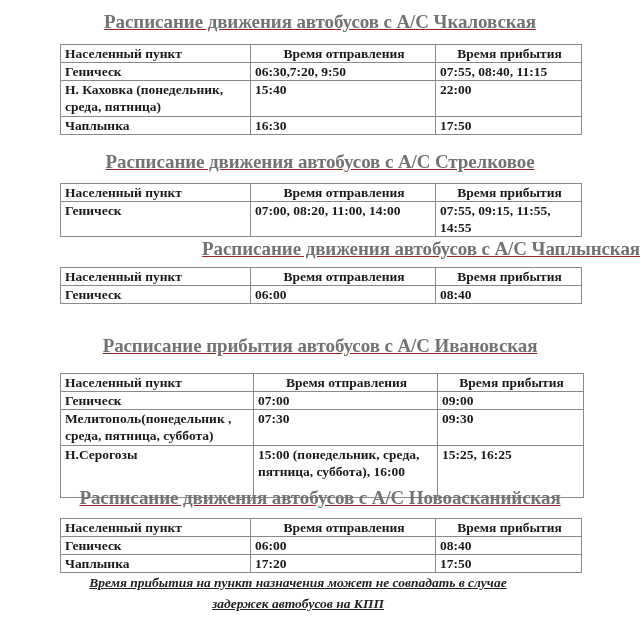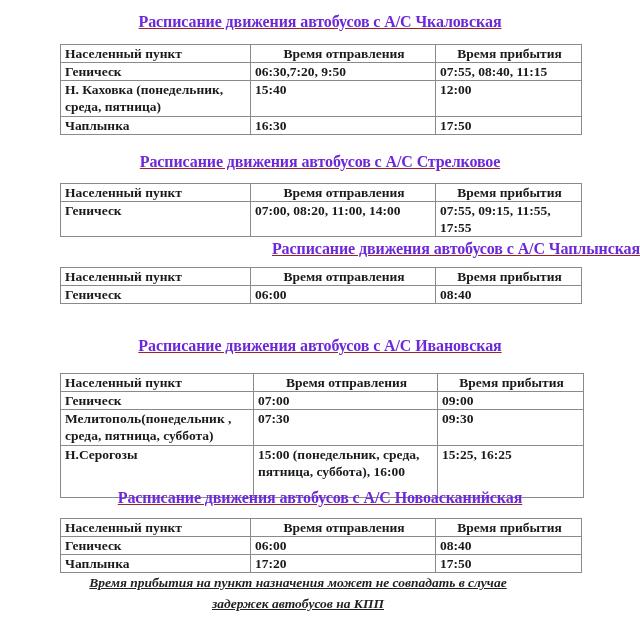--- a/index.html
+++ b/index.html
@@ -14,23 +14,23 @@
       overflow: hidden;
       font-family: "Liberation Serif", "DejaVu Serif", serif;
       color: #1a1a1a;
     }
     .title {
       position: absolute;
       left: 0;
       width: 640px;
       text-align: center;
       font-weight: bold;
-      font-size: 16px;
+      font-size: 19px;
       line-height: 16px;
-      color: #6d28d9;
+      color: #737373;
       text-decoration: underline;
       text-decoration-color: #9a2424;
       letter-spacing: -0.1px;
     }
     table.sched {
       position: absolute;
       border-collapse: collapse;
       table-layout: fixed;
       font-weight: bold;
       font-size: 13.5px;
@@ -79,21 +79,21 @@
     <td class="c3">Время прибытия</td>
   </tr>
   <tr style="height:18px">
     <td class="c1">Геническ</td>
     <td class="c2">06:30,7:20,  9:50</td>
     <td class="c3">07:55, 08:40, 11:15</td>
   </tr>
   <tr style="height:36px">
     <td class="c1">Н. Каховка (понедельник, среда, пятница)</td>
     <td class="c2">15:40</td>
-    <td class="c3">12:00</td>
+    <td class="c3">22:00</td>
   </tr>
   <tr style="height:17px">
     <td class="c1">Чаплынка</td>
     <td class="c2">16:30</td>
     <td class="c3">17:50</td>
   </tr>
 </tbody>
   </table>
 
 <div class="title" style="top:154px;">Расписание движения автобусов с А/С Стрелковое</div>
@@ -105,21 +105,21 @@
     </colgroup>
   <tbody>
       <tr class="hdr">
     <td class="c1">Населенный пункт</td>
     <td class="c2">Время отправления</td>
     <td class="c3">Время прибытия</td>
   </tr>
   <tr style="height:34px">
     <td class="c1">Геническ</td>
     <td class="c2">07:00, 08:20, 11:00, 14:00</td>
-    <td class="c3">07:55, 09:15, 11:55, 17:55</td>
+    <td class="c3">07:55, 09:15, 11:55, 14:55</td>
   </tr>
 </tbody>
   </table>
 
 <div class="title" style="top:241px;text-align:right;">Расписание движения автобусов с А/С Чаплынская</div>
 <table class="sched" style="left:60px; top:267px; width:521px;">
   <colgroup>
       <col style="width:190px">
       <col style="width:185px">
       <col style="width:146px">
@@ -131,21 +131,21 @@
     <td class="c3">Время прибытия</td>
   </tr>
   <tr style="height:18px">
     <td class="c1">Геническ</td>
     <td class="c2">06:00</td>
     <td class="c3">08:40</td>
   </tr>
 </tbody>
   </table>
 
-<div class="title" style="top:338px;">Расписание движения автобусов с А/С Ивановская</div>
+<div class="title" style="top:338px;">Расписание прибытия автобусов с А/С Ивановская</div>
 <table class="sched" style="left:60px; top:373px; width:523px;">
   <colgroup>
       <col style="width:193px">
       <col style="width:184px">
       <col style="width:146px">
     </colgroup>
   <tbody>
       <tr class="hdr">
     <td class="c1">Населенный пункт</td>
     <td class="c2">Время отправления</td>

